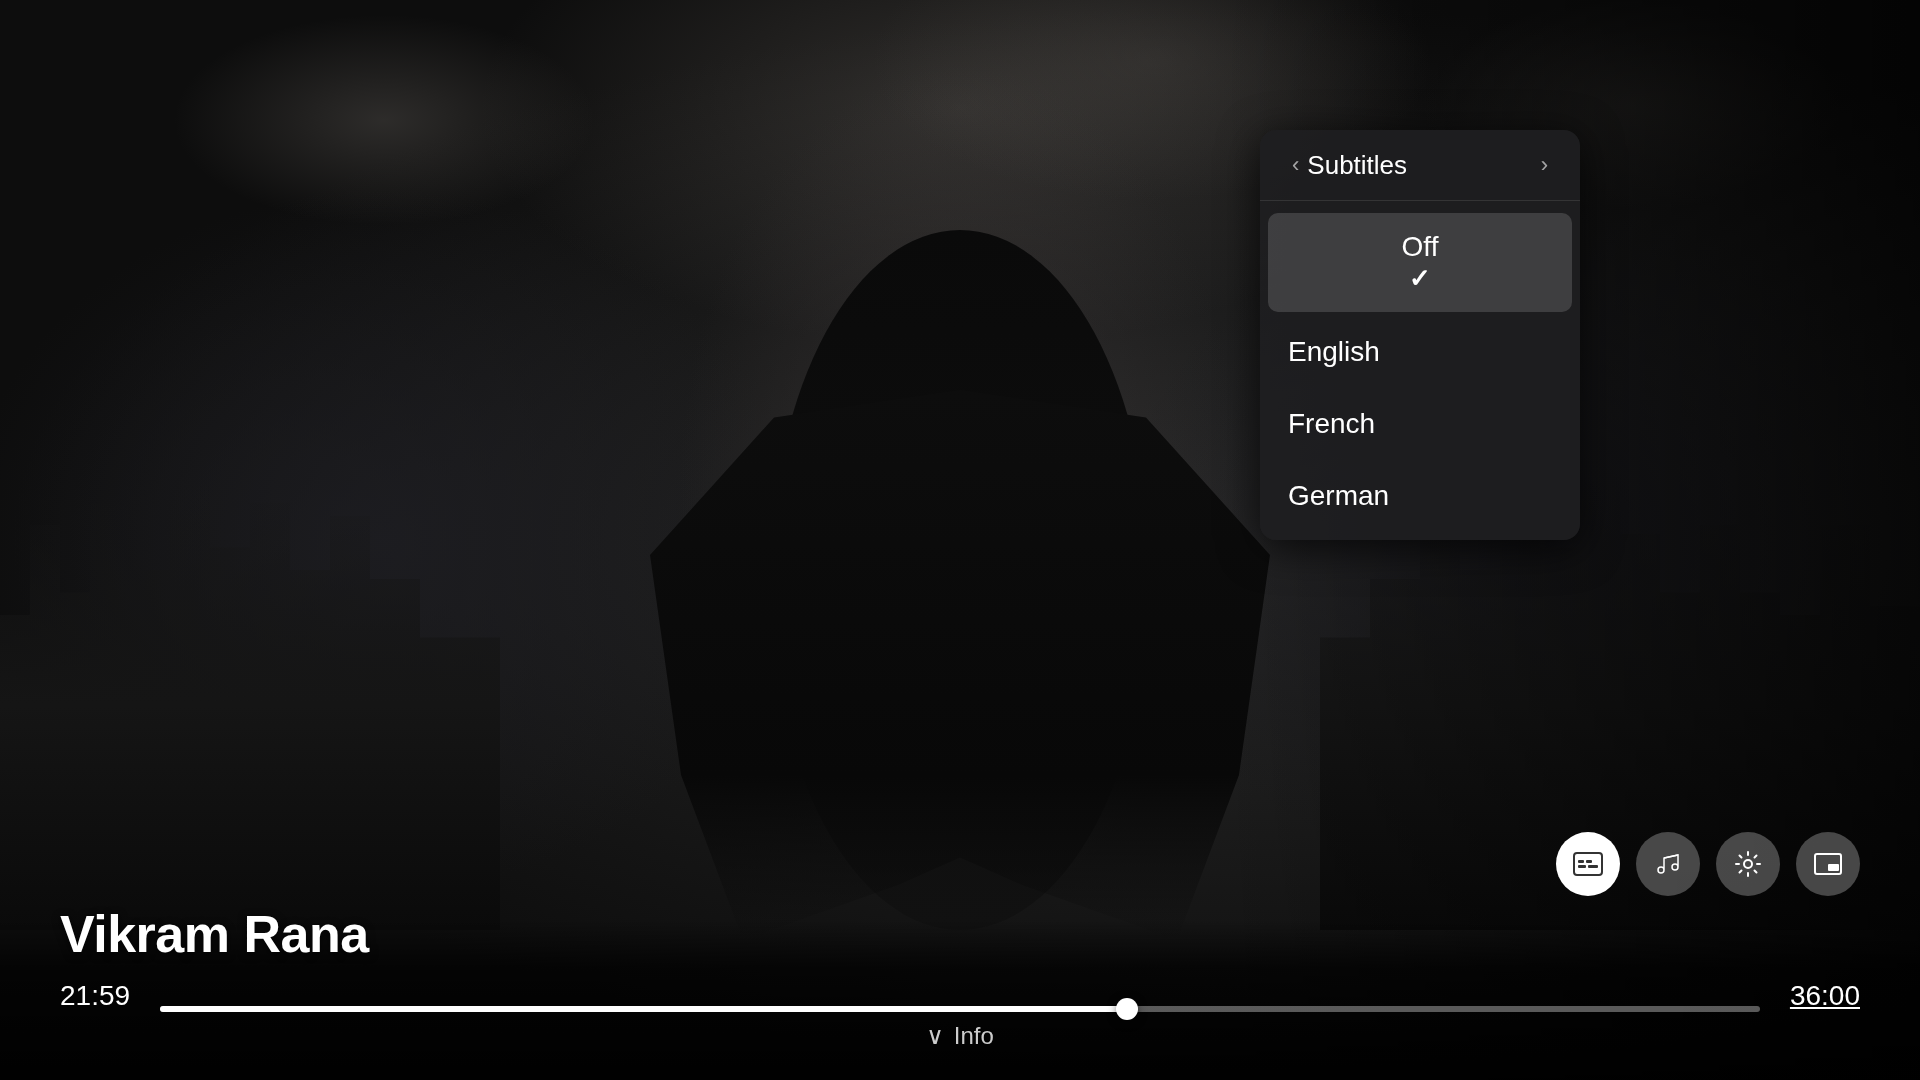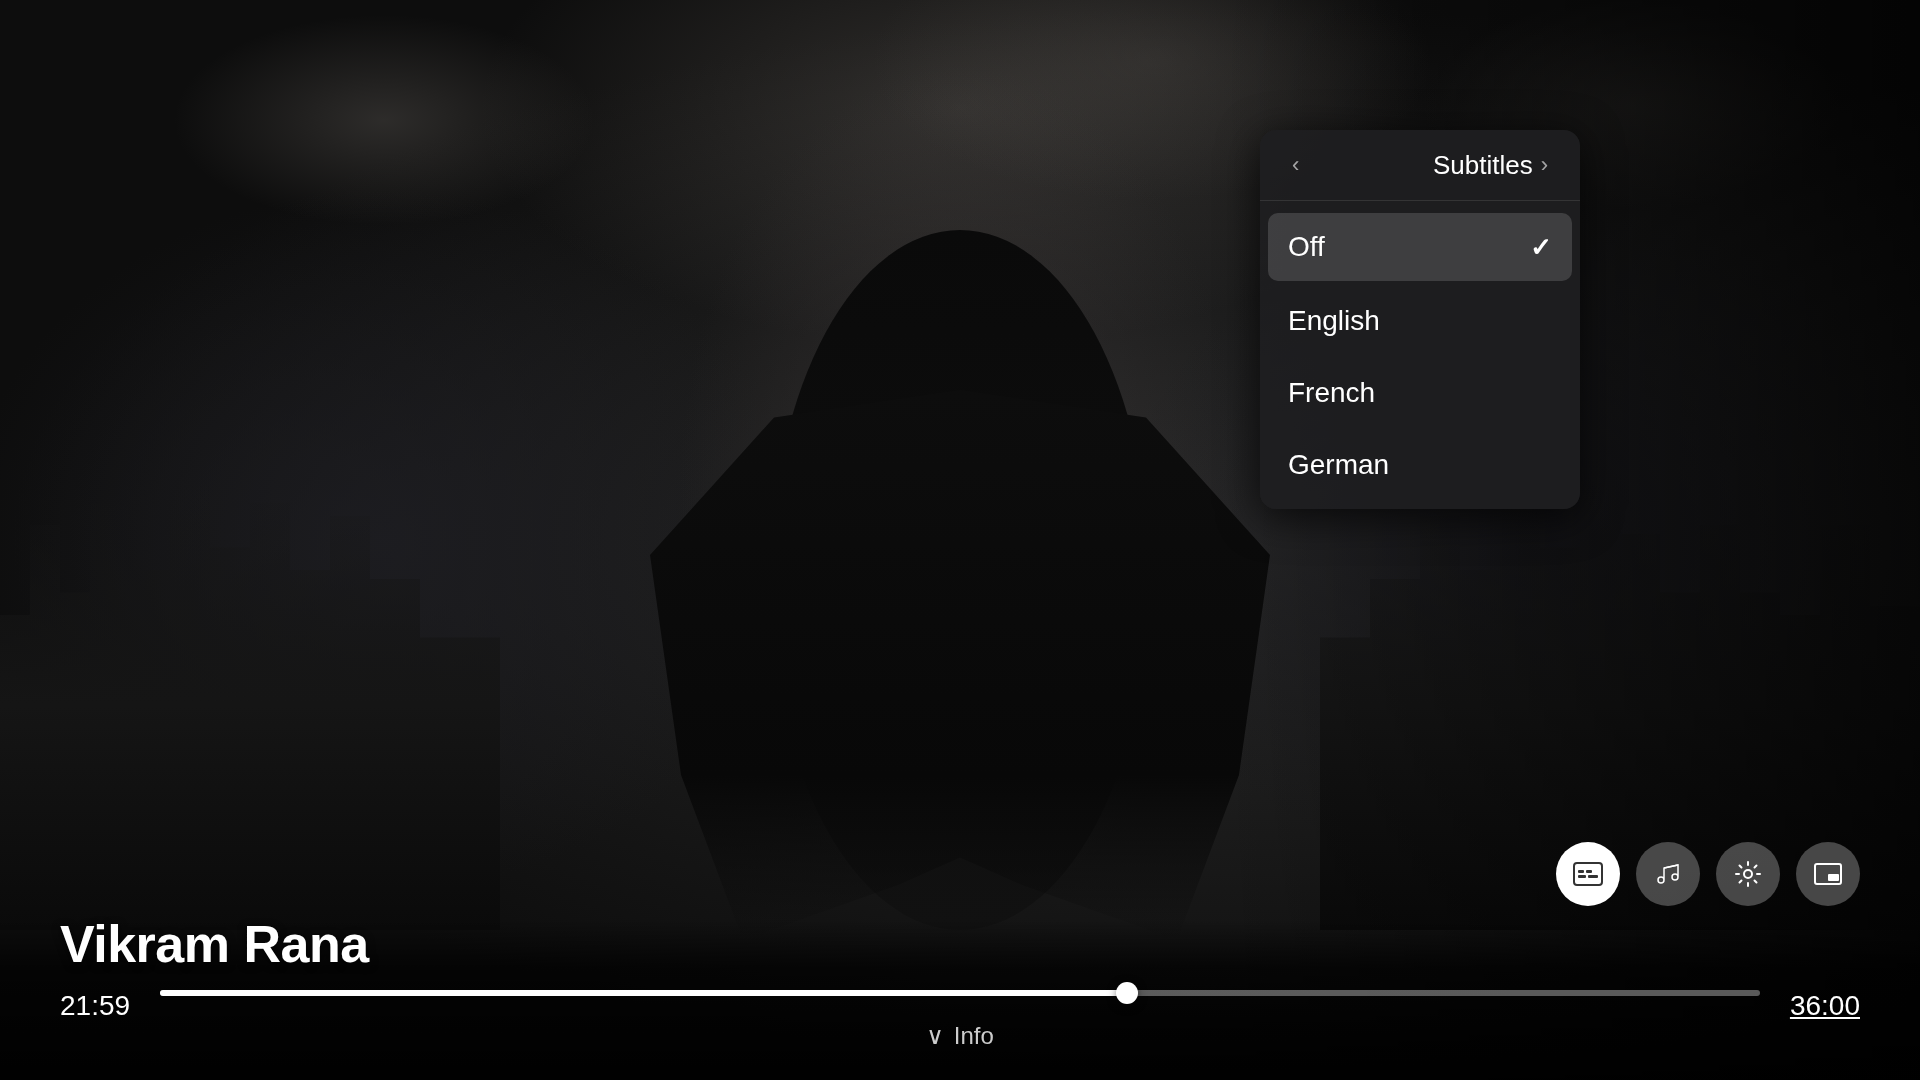--- a/index.html
+++ b/index.html
@@ -127,22 +127,23 @@
       font-weight: 600;
       color: #ffffff;
       margin-bottom: 8px;
       letter-spacing: -0.5px;
       text-shadow: 0 2px 8px rgba(0,0,0,0.8);
     }
 
     
     .progress-row {
       display: flex;
-      align-items: flex-start;
+      align-items: flex-end;
       gap: 20px;
+      margin-bottom: 10px;
     }
 
     .time-current {
       font-size: 28px;
       color: #ffffff;
       font-weight: 400;
       min-width: 80px;
     }
 
     .time-total {
@@ -241,21 +242,21 @@
       justify-content: space-between;
       padding: 18px 24px;
       border-bottom: 1px solid rgba(255,255,255,0.1);
     }
 
     .menu-title {
       font-size: 26px;
       color: #ffffff;
       font-weight: 500;
       flex: 1;
-      text-align: right;
+      text-align: left;
     }
 
     .menu-nav-btn {
       background: none;
       border: none;
       color: rgba(255,255,255,0.6);
       font-size: 22px;
       cursor: pointer;
       padding: 4px 8px;
       display: flex;
@@ -276,20 +277,21 @@
       align-items: center;
       justify-content: space-between;
       transition: background 0.15s;
     }
 
     .menu-item.selected {
       background: rgba(255,255,255,0.15);
       border-radius: 10px;
       margin: 4px 8px;
       padding: 18px 20px;
+      flex-direction: column;
     }
 
     .checkmark {
       color: #ffffff;
       font-size: 26px;
       font-weight: 600;
     }
   </style>
 </head>
 <body>

